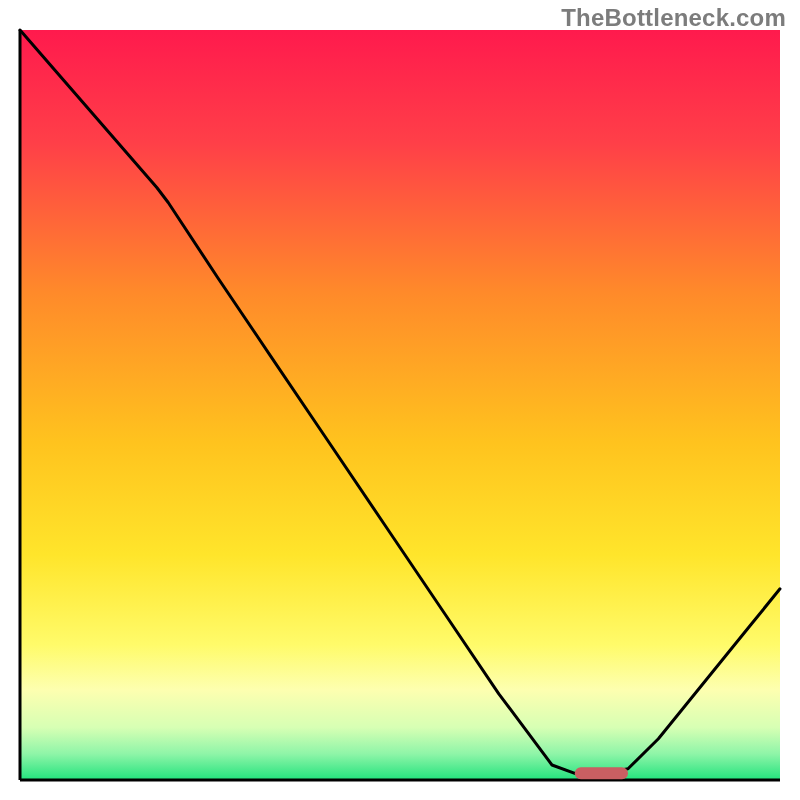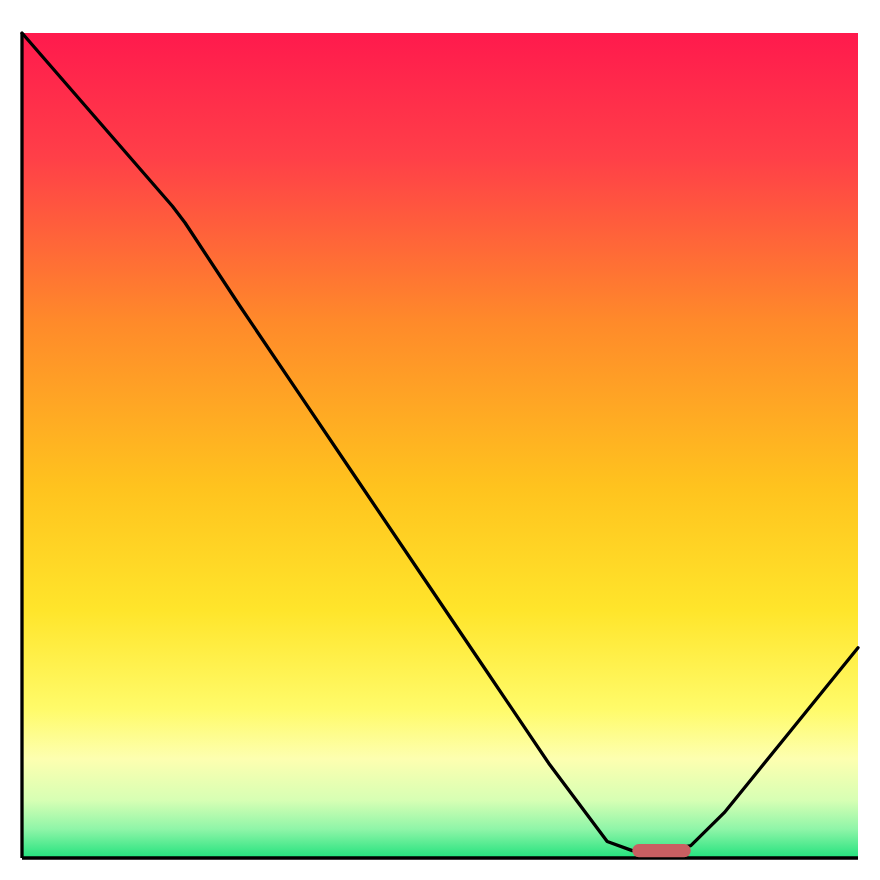--- a/index.html
+++ b/index.html
@@ -28,20 +28,21 @@
   svg {
     position: absolute;
     left: 0;
     top: 0;
   }
 </style>
 </head>
 <body>
 
 <div class="frame">
+  <div class="watermark">TheBottleneck.com</div>
   <svg id="plot" width="800" height="800">
     <defs>
       <linearGradient id="bg-grad" x1="0" y1="0" x2="0" y2="1">
           <stop offset="0%" stop-color="#ff1a4d"></stop>
           <stop offset="15%" stop-color="#ff3f48"></stop>
           <stop offset="35%" stop-color="#ff8a2a"></stop>
           <stop offset="55.00000000000001%" stop-color="#ffc31e"></stop>
           <stop offset="70%" stop-color="#ffe52b"></stop>
           <stop offset="82%" stop-color="#fffb6a"></stop>
           <stop offset="88%" stop-color="#fdffb0"></stop>

